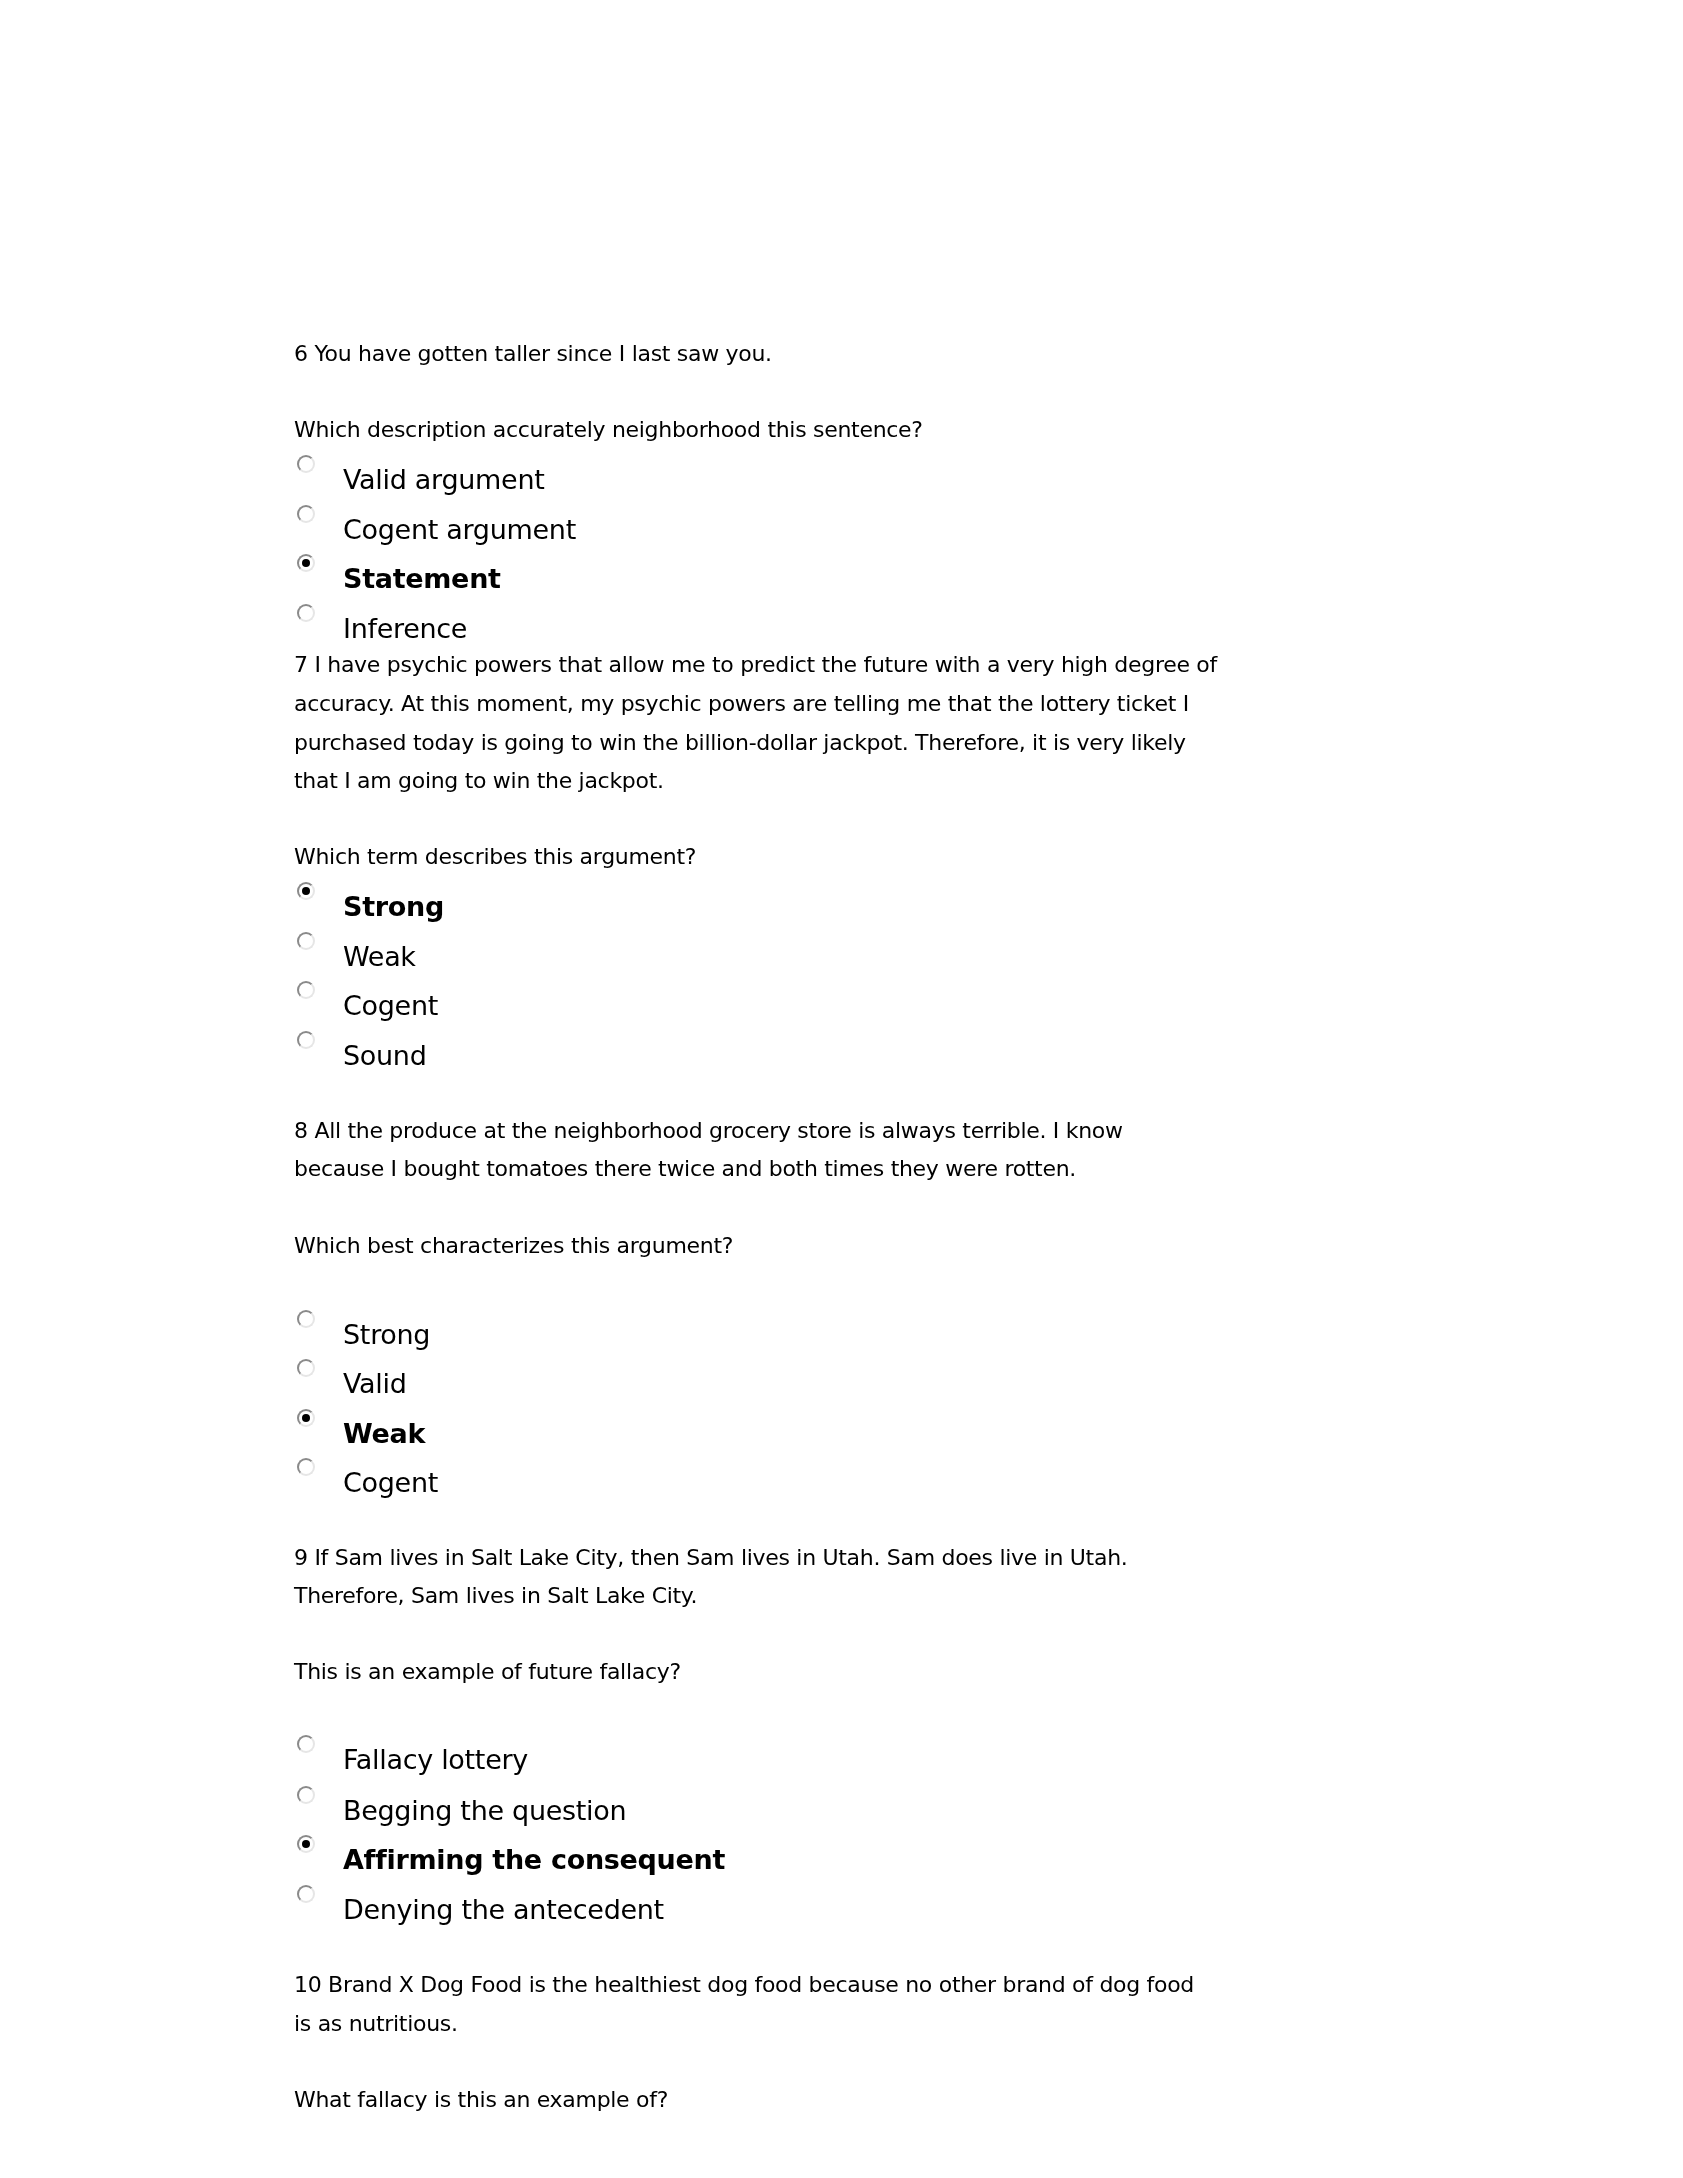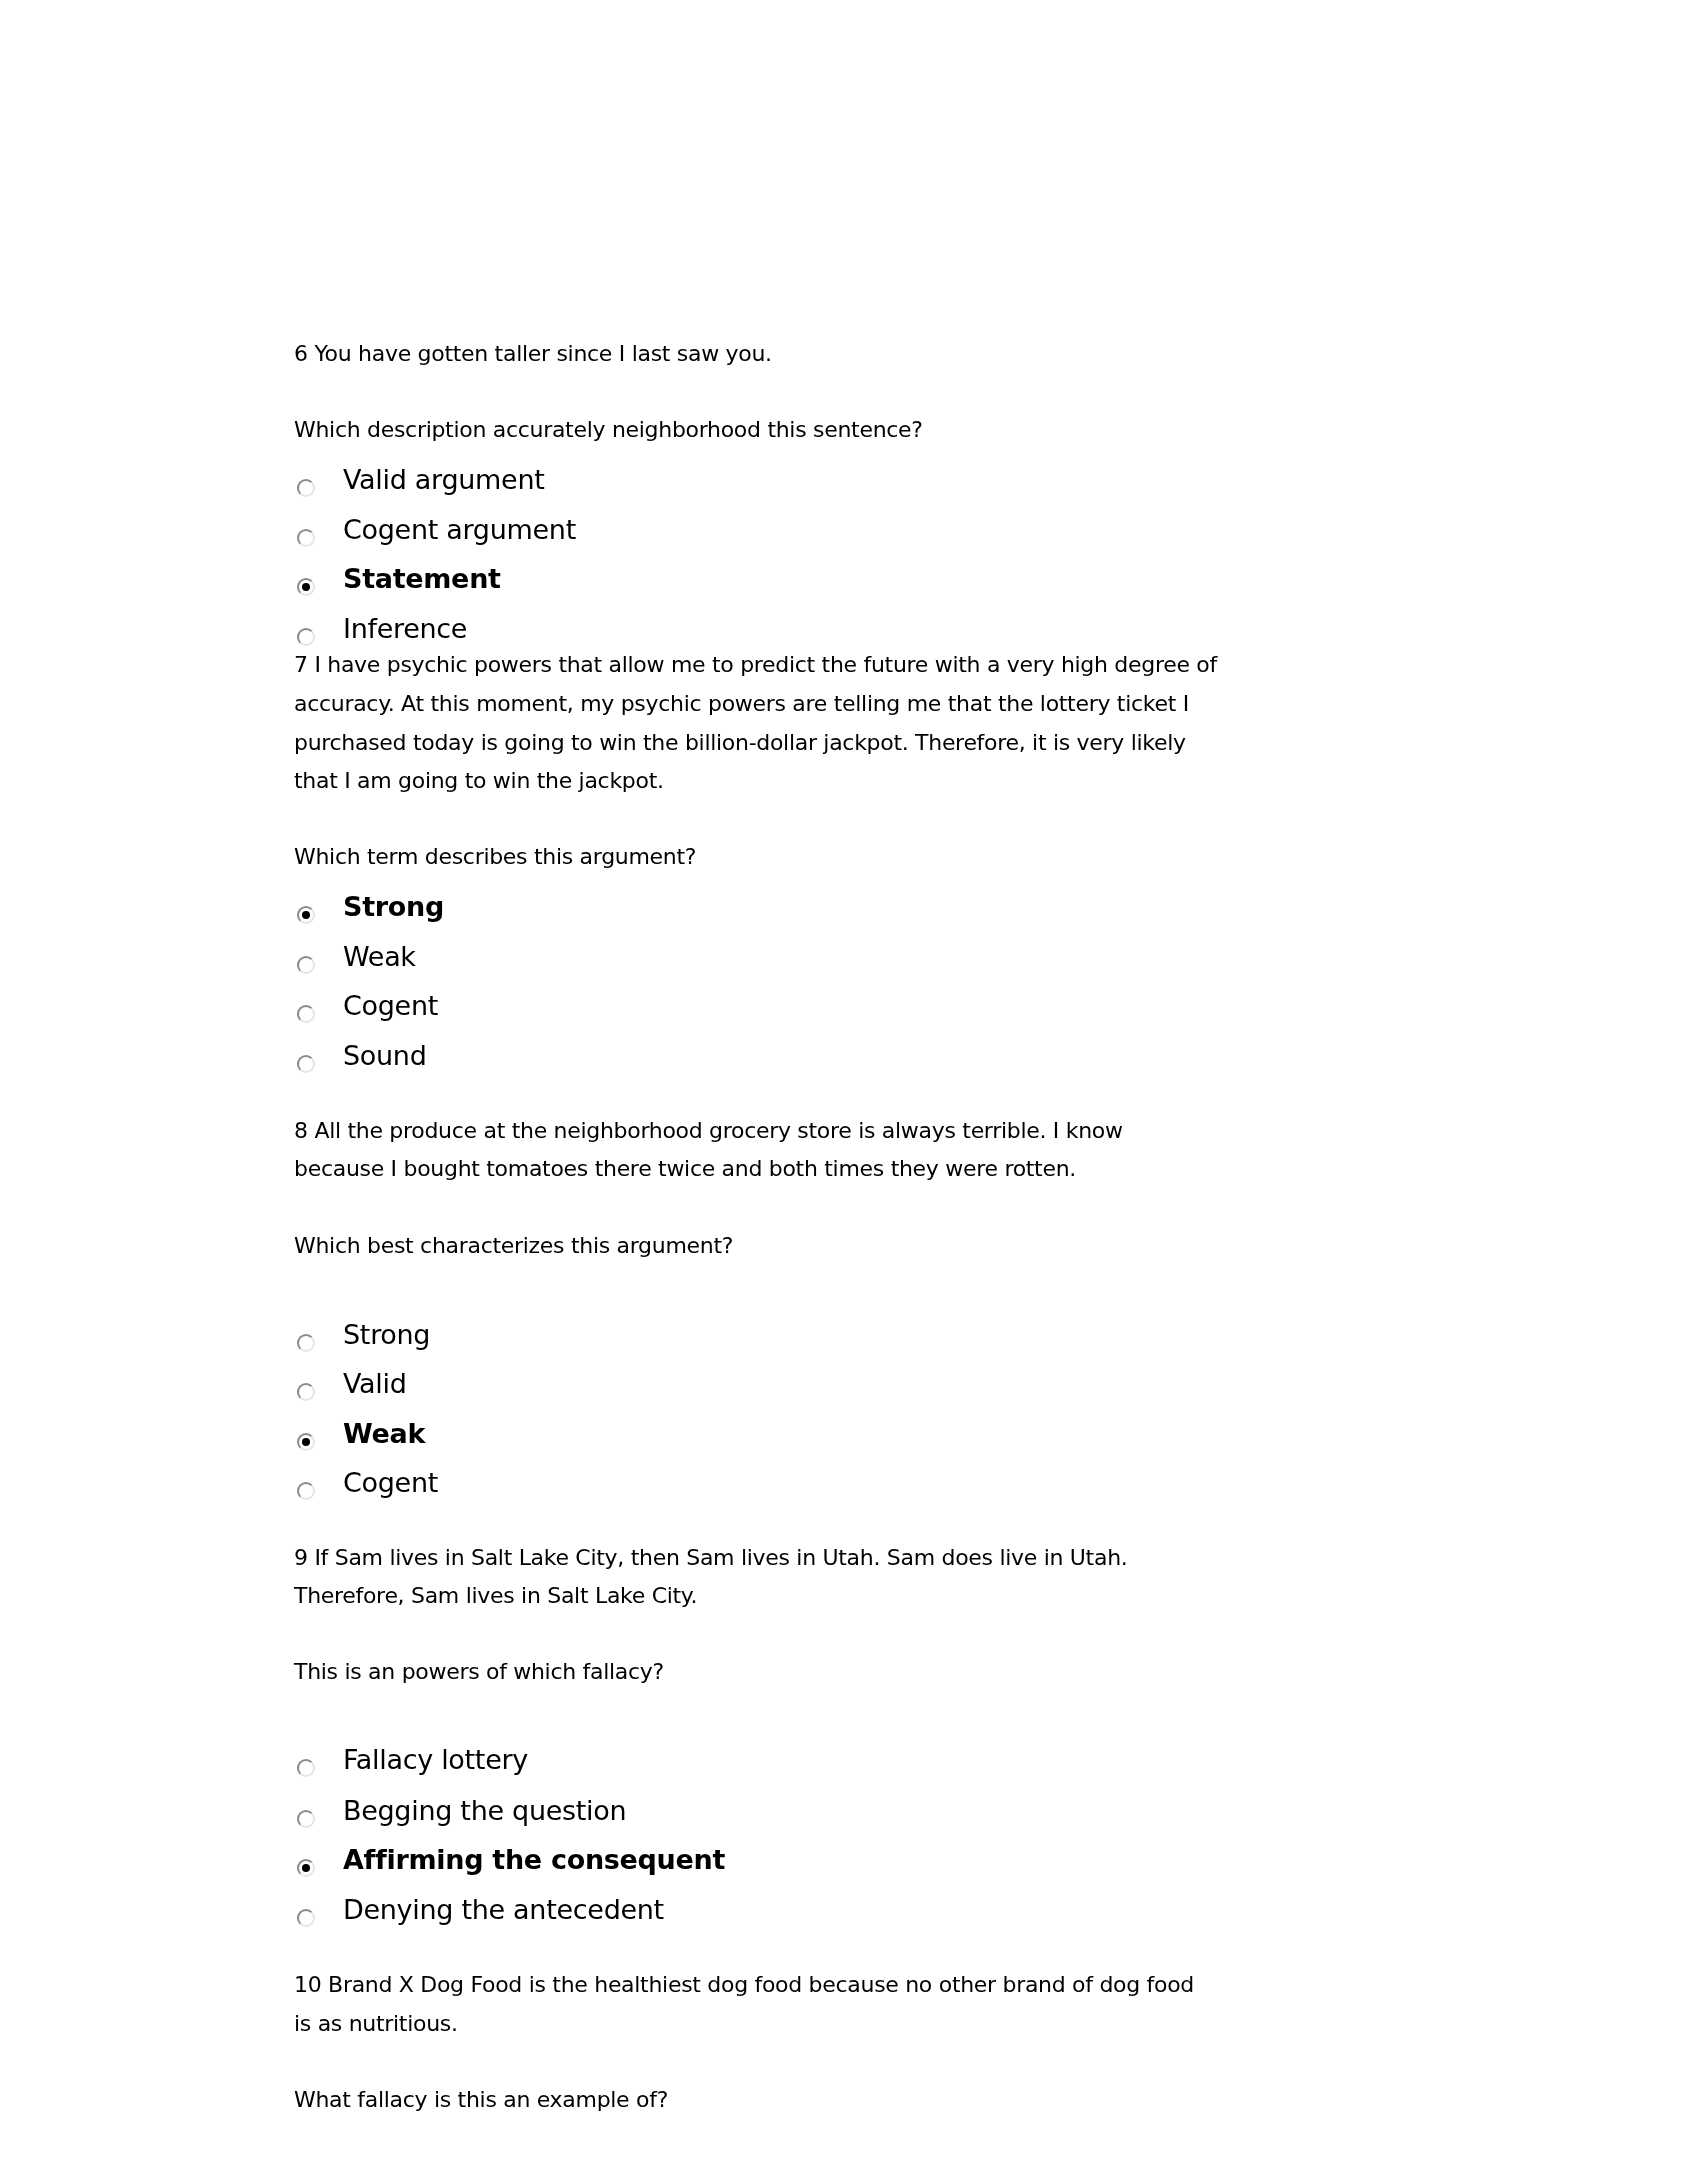--- a/index.html
+++ b/index.html
@@ -1,19 +1,19 @@
 <!DOCTYPE html>
 <html><head>
 <meta charset="utf-8">
 <style>
   html, body { margin:0; padding:0; background:#ffffff; }
   body { width:1683px; height:2178px; position:relative; overflow:hidden;
          font-family:"DejaVu Sans", "Liberation Sans", sans-serif; color:#000; }
   .t { position:absolute; left:294px; font-size:22px; line-height:39px; white-space:nowrap; letter-spacing:-0.3px; }
-  .opt { position:absolute; left:297px; height:40px; display:flex; align-items:flex-end; }
+  .opt { position:absolute; left:297px; height:40px; display:flex; align-items:flex-start; }
   .radio { width:18px; height:18px; border-radius:50%; box-sizing:border-box;
            border:2px solid #8a8a8a; border-right-color:#e6e6e6; border-bottom-color:#e6e6e6;
            background:#fff; position:relative; margin-top:-2px; }
   .radio.checked::after { content:""; position:absolute; left:3px; top:3px; width:8px; height:8px;
            border-radius:50%; background:#000; }
   .lbl { position:absolute; left:46px; top:6px; font-size:27px; line-height:34px; white-space:nowrap; letter-spacing:-0.3px; }
   .lbl.sel { color:#000000; font-weight:bold; }
 </style>
 </head>
 <body>
@@ -81,21 +81,21 @@
   </div>
   <div class="opt" style="top:1460px">
     <span class="radio"></span>
     <span class="lbl">Cogent</span>
   </div>
 </div>
 
 <div>
   <div class="t" style="top:1538px">9 If Sam lives in Salt Lake City, then Sam lives in Utah. Sam does live in Utah.</div>
   <div class="t" style="top:1576px">Therefore, Sam lives in Salt Lake City.</div>
-  <div class="t" style="top:1652px">This is an powers of which fallacy?</div>
+  <div class="t" style="top:1652px">This is an example of future fallacy?</div>
   <div class="opt" style="top:1737px">
     <span class="radio"></span>
     <span class="lbl">Fallacy lottery</span>
   </div>
   <div class="opt" style="top:1788px">
     <span class="radio"></span>
     <span class="lbl">Begging the question</span>
   </div>
   <div class="opt" style="top:1837px">
     <span class="radio checked"></span>

